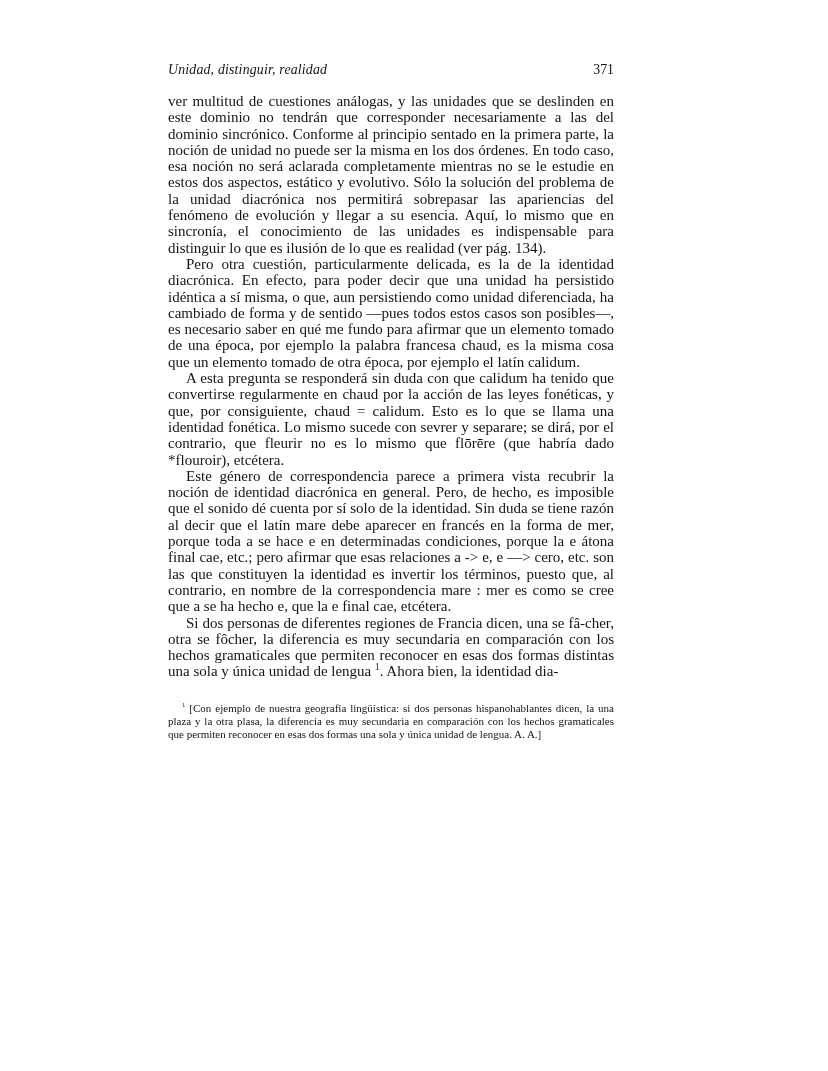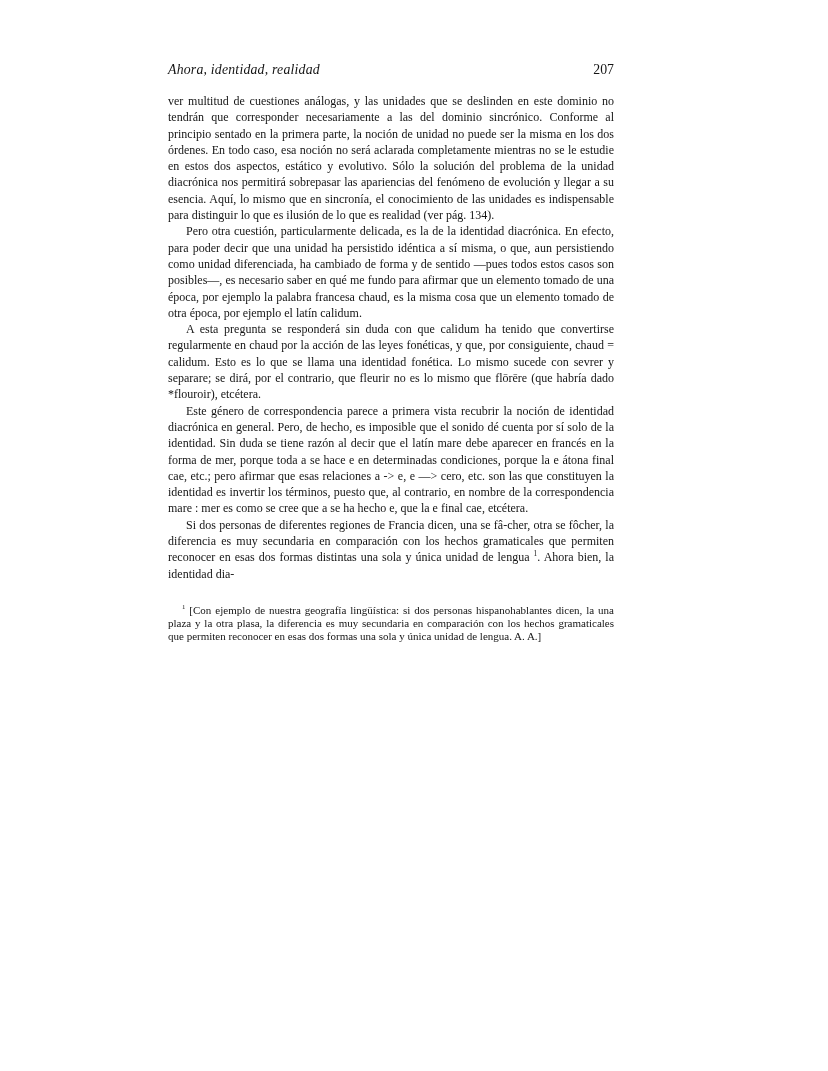--- a/index.html
+++ b/index.html
@@ -22,21 +22,21 @@
     display:flex;
     justify-content:space-between;
     align-items:baseline;
     font-size:13.8px;
     margin-bottom:15px;
   }
   .runhead .title{font-style:italic;letter-spacing:0.2px;}
   .runhead .pagenum{font-style:normal;}
   .bodytext p.para{
     margin:0;
-    font-size:12px;
+    font-size:15px;
     line-height:16.3px;
     text-align:justify;
   }
   .bodytext p.para.indent{text-indent:18px;}
   .it{}
   sup{
     font-size:0.62em;
     vertical-align:super;
     line-height:0;
   }
@@ -48,22 +48,22 @@
     text-indent:14px;
   }
 </style>
 </head>
 <body>
 
 <div class="page">
   <div class="content">
 
     <div class="runhead">
-      <span class="title">Ahora, identidad, realidad</span>
-      <span class="pagenum">207</span>
+      <span class="title">Unidad, distinguir, realidad</span>
+      <span class="pagenum">371</span>
     </div>
 
     <div class="bodytext">
         <p class="para"><span>ver multitud de cuestiones análogas, y las unidades que se deslinden en este dominio no tendrán que corresponder necesariamente a las del dominio sincrónico. Conforme al principio sentado en la primera parte, la noción de unidad no puede ser la misma en los dos órdenes. En todo caso, esa noción no será aclarada completamente mientras no se le estudie en estos dos aspectos, estático y evolutivo. Sólo la solución del problema de la unidad diacrónica nos permitirá sobrepasar las apariencias del fenómeno de evolución y llegar a su esencia. Aquí, lo mismo que en sincronía, el conocimiento de las unidades es indispensable para distinguir lo que es ilusión de lo que es realidad (ver pág. 134).</span></p>
         <p class="para indent"><span>Pero otra cuestión, particularmente delicada, es la de la </span><span class="it">identidad diacrónica.</span><span> En efecto, para poder decir que una unidad ha persistido idéntica a sí misma, o que, aun persistiendo como unidad diferenciada, ha cambiado de forma y de sentido —pues todos estos casos son posibles—, es necesario saber en qué me fundo para afirmar que un elemento tomado de una época, por ejemplo la palabra francesa </span><span class="it">chaud</span><span>, es la misma cosa que un elemento tomado de otra época, por ejemplo el latín </span><span class="it">calidum.</span></p>
         <p class="para indent"><span>A esta pregunta se responderá sin duda con que </span><span class="it">calidum</span><span> ha tenido que convertirse regularmente en </span><span class="it">chaud</span><span> por la acción de las leyes fonéticas, y que, por consiguiente, </span><span class="it">chaud = calidum.</span><span> Esto es lo que se llama una identidad fonética. Lo mismo sucede con </span><span class="it">sevrer y separare;</span><span> se dirá, por el contrario, </span><span class="it">que fleurir</span><span> no es lo mismo </span><span class="it">que flōrēre</span><span> (que habría dado </span><span class="it">*flouroir),</span><span> etcétera.</span></p>
         <p class="para indent"><span>Este género de correspondencia parece a primera vista recubrir la noción de identidad diacrónica en general. Pero, de hecho, es imposible que el sonido dé cuenta por sí solo de la identidad. Sin duda se tiene razón al decir que el latín </span><span class="it">mare</span><span> debe aparecer en francés en la forma de </span><span class="it">mer,</span><span> porque toda </span><span class="it">a</span><span> se hace </span><span class="it">e</span><span> en determinadas condiciones, porque la </span><span class="it">e</span><span> átona final cae, etc.; pero afirmar que esas relaciones </span><span class="it">a -&gt; e, e</span><span> —&gt; cero, etc. son las que constituyen la identidad es invertir los términos, puesto que, al contrario, en nombre de la correspondencia </span><span class="it">mare : mer</span><span> es como se cree que a se ha hecho </span><span class="it">e,</span><span> que la </span><span class="it">e</span><span> final cae, etcétera.</span></p>
         <p class="para indent"><span>Si dos personas de diferentes regiones de Francia dicen, una </span><span class="it">se fâ-cher,</span><span> otra </span><span class="it">se fôcher,</span><span> la diferencia es muy secundaria en comparación con los hechos gramaticales que permiten reconocer en esas dos formas distintas una sola y única unidad de lengua </span><sup>1</sup><span>. Ahora bien, la identidad dia-</span></p>
       </div>
 

